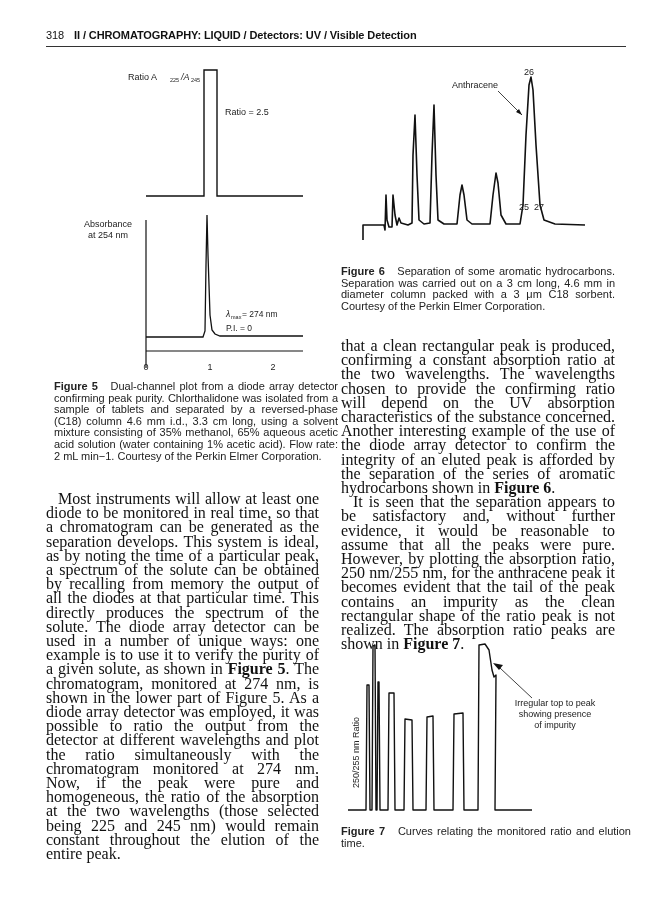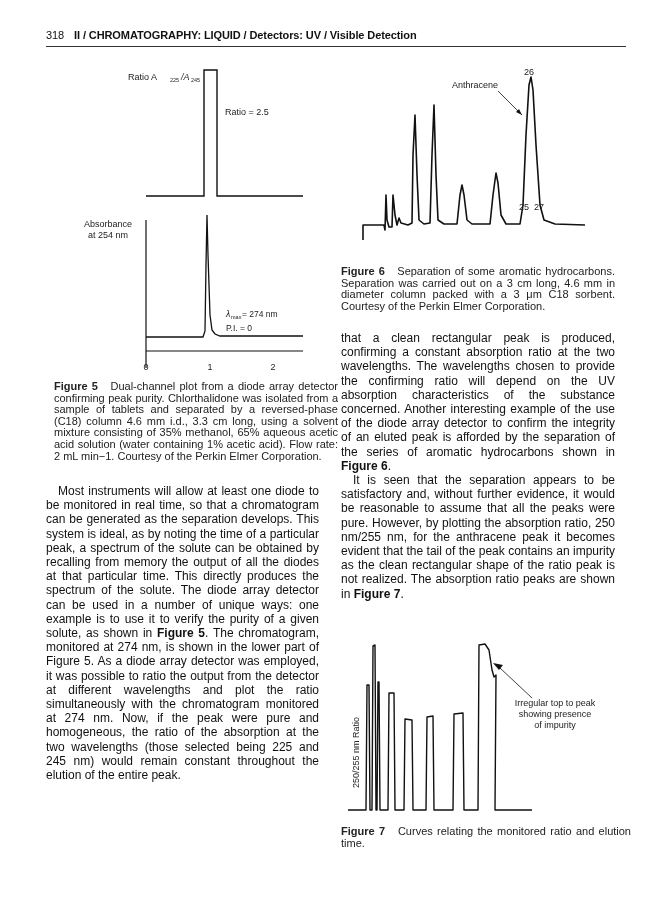--- a/index.html
+++ b/index.html
@@ -5,21 +5,21 @@
   html, body { margin:0; padding:0; background:#ffffff; }
   body { width:668px; height:900px; position:relative; overflow:hidden; color:#111; }
   .hdr { position:absolute; left:46px; top:29px; font-family:"Liberation Sans", sans-serif; font-size:11px; font-weight:bold; color:#111; letter-spacing:-0.1px; }
   .hdr .pnum { font-weight:normal; margin-right:10px; }
   .hdr-rule { position:absolute; left:46px; top:46px; width:580px; height:1px; background:#333; }
   .fig { position:absolute; }
   .fig svg { display:block; }
   .svgtxt { font-family:"Liberation Sans", sans-serif; fill:#222; }
   .caption { position:absolute; font-family:"Liberation Sans", sans-serif; font-size:11px; line-height:11.6px; color:#222; text-align:justify; }
   .caption b { font-weight:bold; }
-  .body-text { position:absolute; font-family:Liberation Sans, sans-serif; font-size:12px; line-height:14.2px; color:#111; text-align:justify; }
+  .body-text { position:absolute; font-family:Liberation Serif, serif; font-size:16px; line-height:14.2px; color:#111; text-align:justify;margin-top:8px; }
   .body-text p { margin:0; }
   .body-text p.ind { text-indent:12px; }
   .body-text b { font-weight:bold; }
   .col-left { left:46px; width:273px; }
   .col-right { left:341px; width:274px; }
 </style>
 </head>
 <body>
 
 <div class="hdr">

